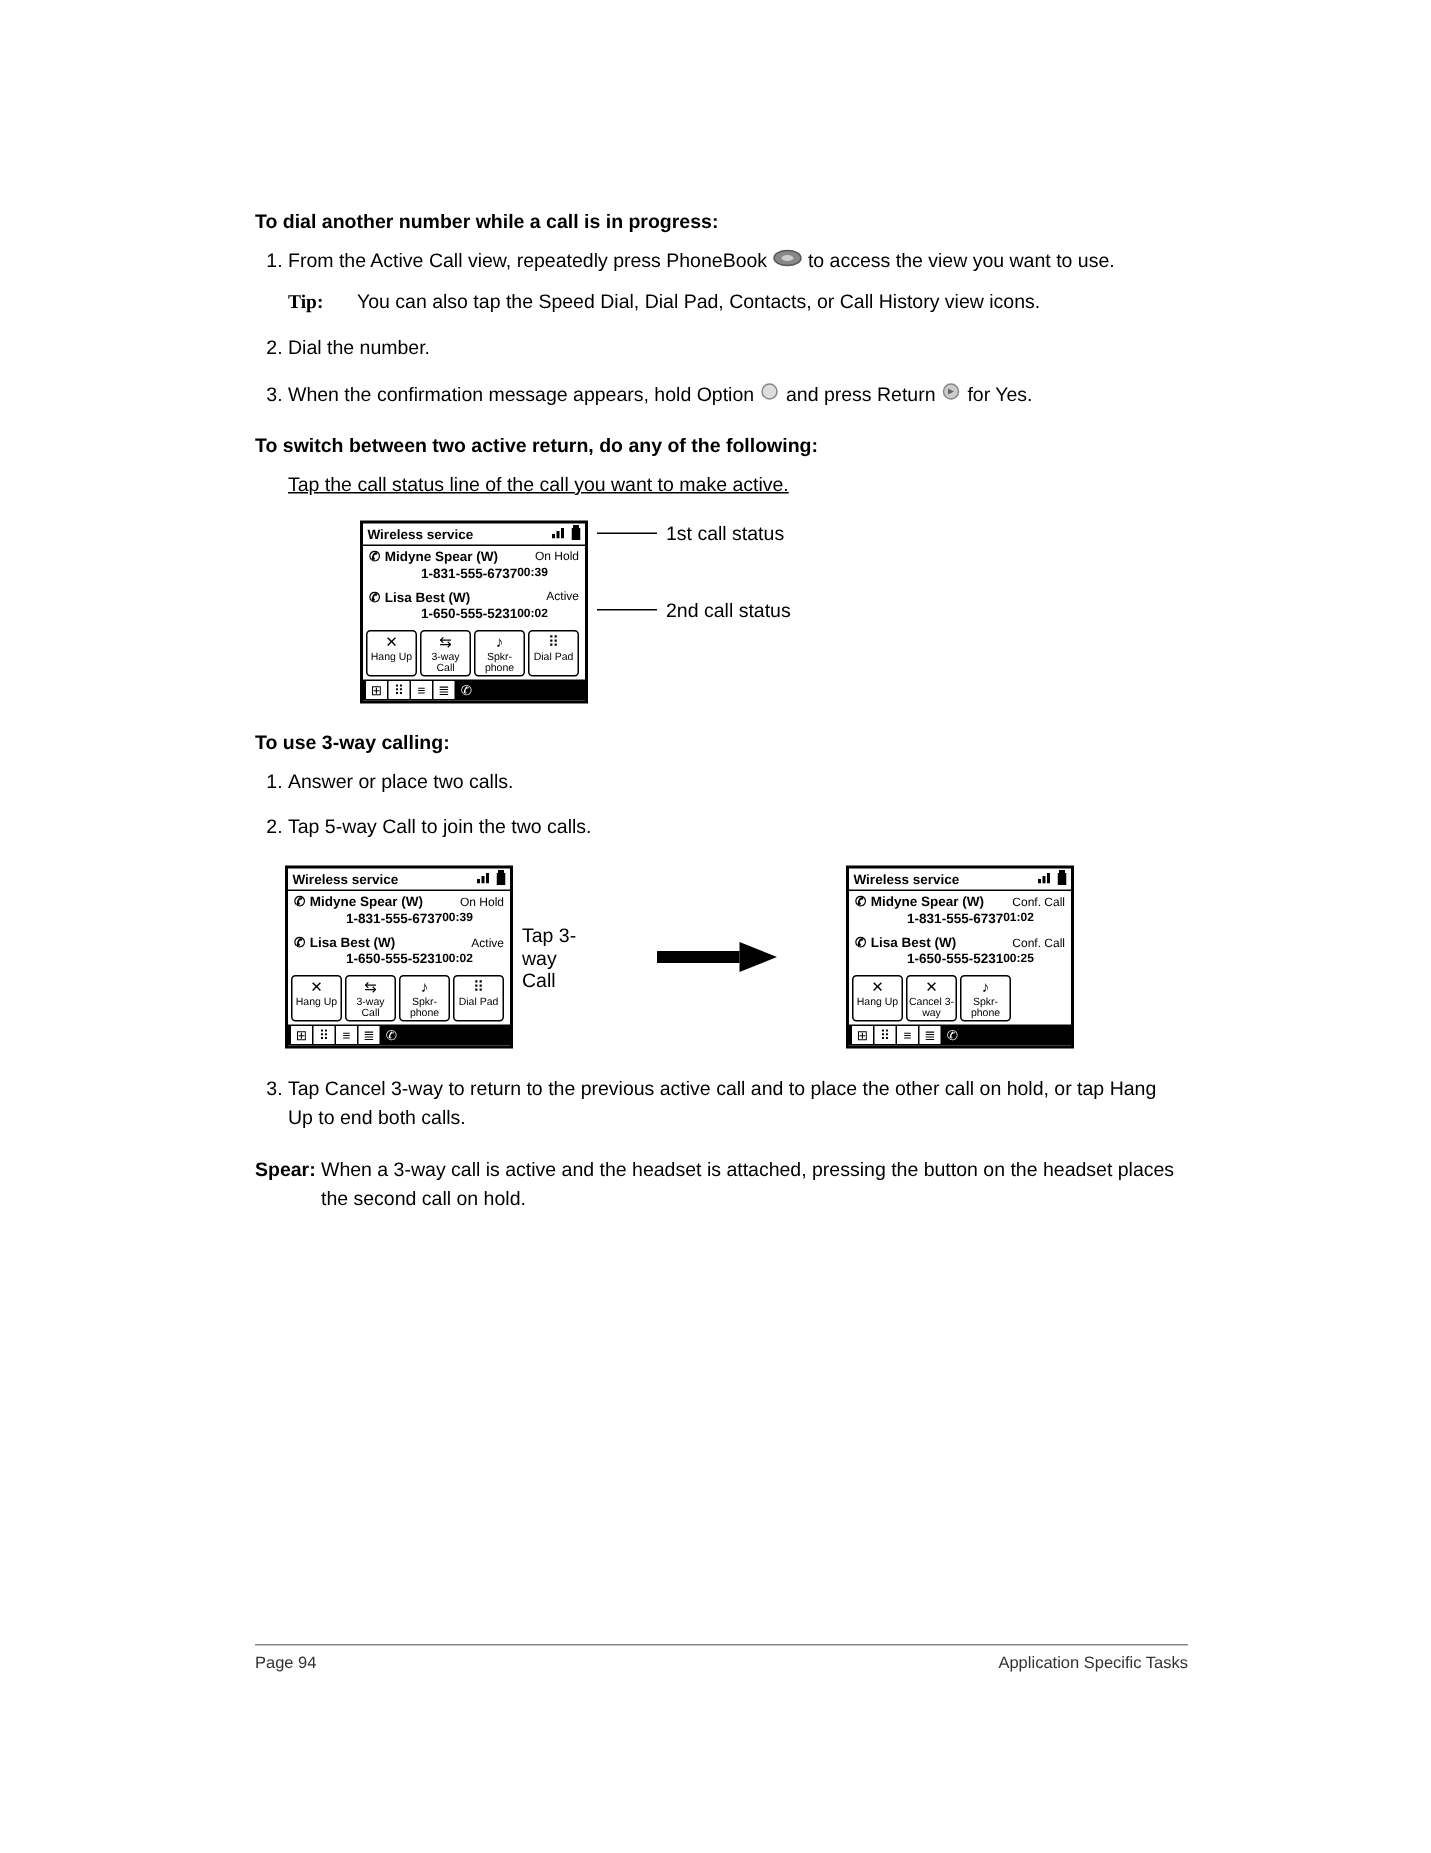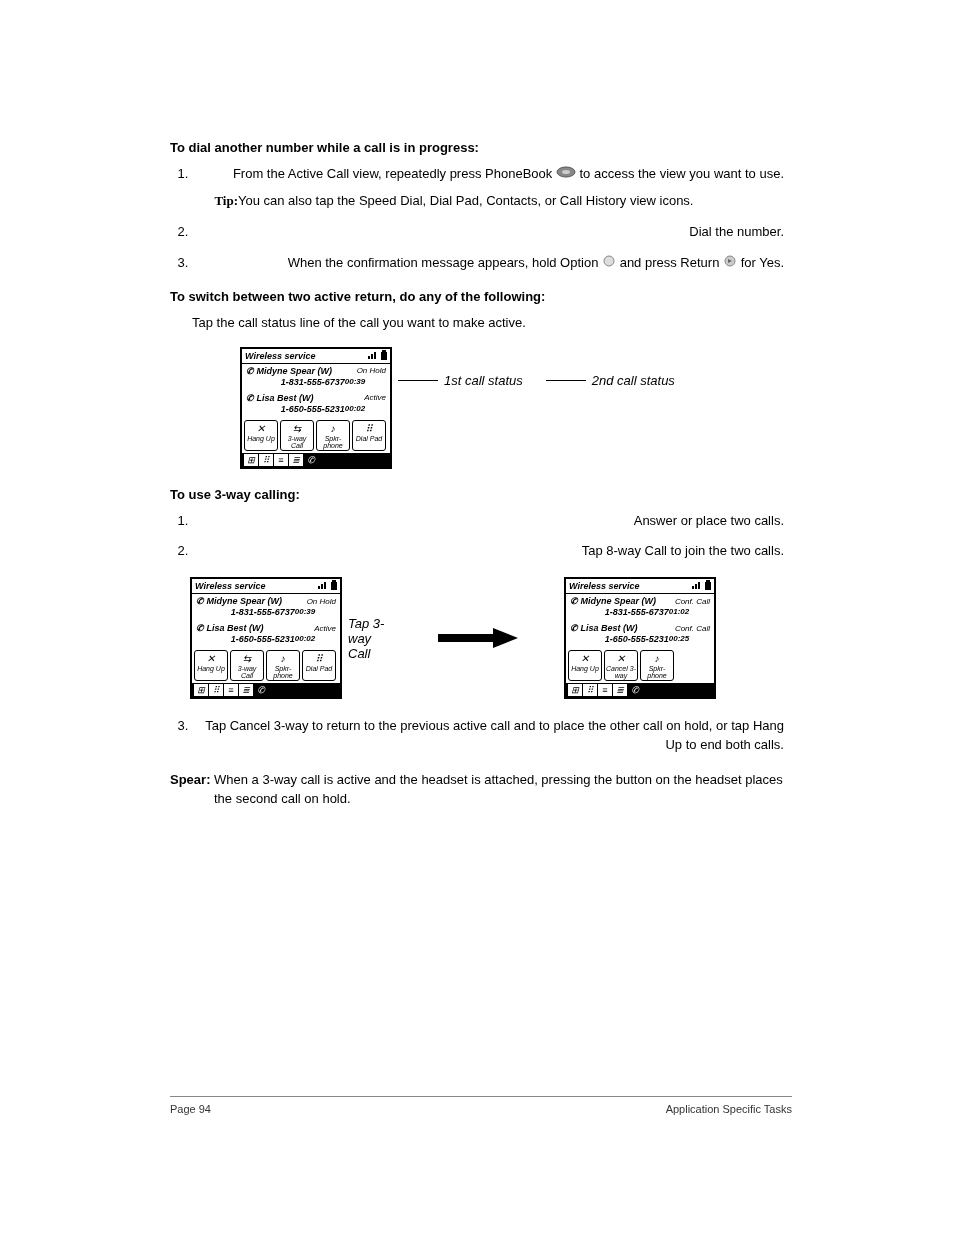--- a/index.html
+++ b/index.html
@@ -18,51 +18,50 @@
     padding: 140px 170px 0 170px;
   }
   .heading {
     font-weight: bold;
     margin-bottom: 10px;
   }
   ol.steps {
     list-style: decimal;
     padding-left: 22px;
     margin: 0 0 16px 0;
-    text-align: right;
   }
   ol.steps li {
     margin-bottom: 12px;
     line-height: 1.45;
   }
   .tip-row {
     display: flex;
     margin-top: 8px;
   }
   .tip-label {
     font-weight: bold;
     width: 46px;
     flex-shrink: 0;
     font-family: Liberation Serif, serif;
   }
   .indent-block {
     padding-left: 22px;
     margin-bottom: 14px;
     line-height: 1.45;
+    text-decoration: underline;
   }
   .inline-icon {
     display: inline-block;
     vertical-align: middle;
   }
   .screens-row {
     display: flex;
     align-items: center;
     margin: 10px 0 18px 50px;
     gap: 6px;
-    font-style: italic;
   }
   .phone-screen {
     border: 2px solid #000;
     width: 152px;
     background: #fff;
     font-family: Arial, sans-serif;
     box-sizing: border-box;
   }
   .ps-title {
     display: flex;
@@ -287,36 +286,36 @@
         <div class="pbtn"><div class="pbtn-icon">⠿</div><span>Dial Pad</span></div>
       </div>
       <div class="bottom-bar">
         <div class="bb-icon">⊞</div>
         <div class="bb-icon">⠿</div>
         <div class="bb-icon">≡</div>
         <div class="bb-icon">≣</div>
         <div class="bb-icon dark">✆</div>
       </div>
     </div>
-    <div style="display:flex; flex-direction:row; gap:23px; margin-top:-54px;">
+    <div style="display:flex; flex-direction:column; gap:36px; margin-top:-54px;">
       <div class="callout-line">
           <div class="callout-h"></div>
           <div class="callout-text">1st call status</div>
         </div>
       <div class="callout-line">
           <div class="callout-h"></div>
           <div class="callout-text">2nd call status</div>
         </div>
     </div>
   </div>
 
   <div class="heading">To use 3-way calling:</div>
   <ol class="steps">
     <li>Answer or place two calls.</li>
-    <li>Tap 8-way Call to join the two calls.</li>
+    <li>Tap 5-way Call to join the two calls.</li>
   </ol>
 
   <div class="screens-row" style="margin-left:20px;">
 
     <div class="phone-screen">
       <div class="ps-title">
         <span>Wireless service</span>
         <span class="ps-title-icons">
             <span><svg width="10" height="8">
                 <rect x="0" y="5" width="2" height="3" fill="#000"></rect>

